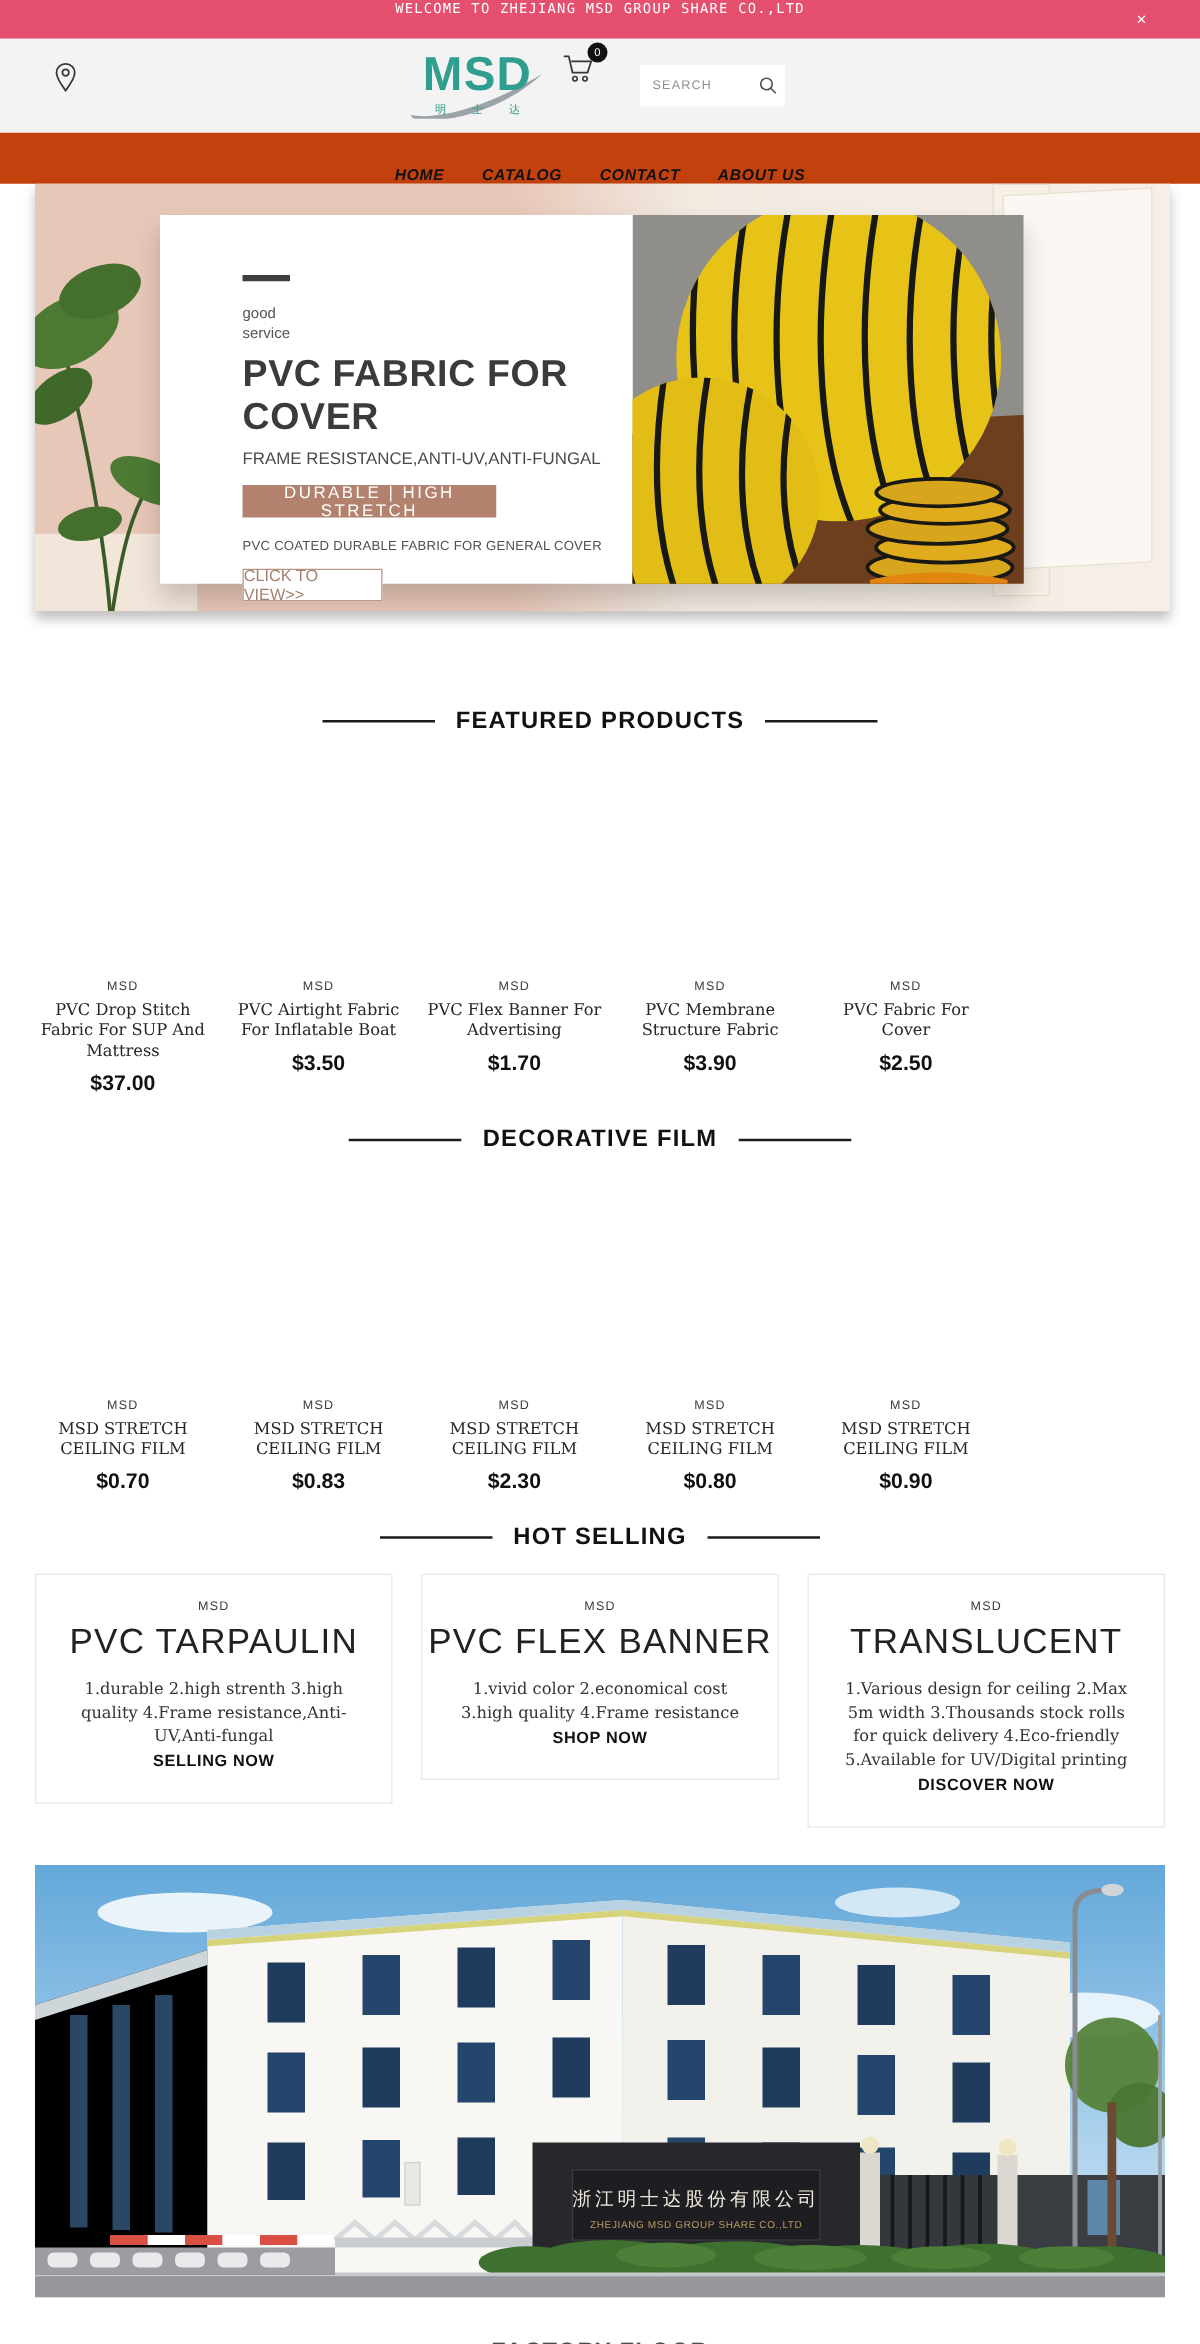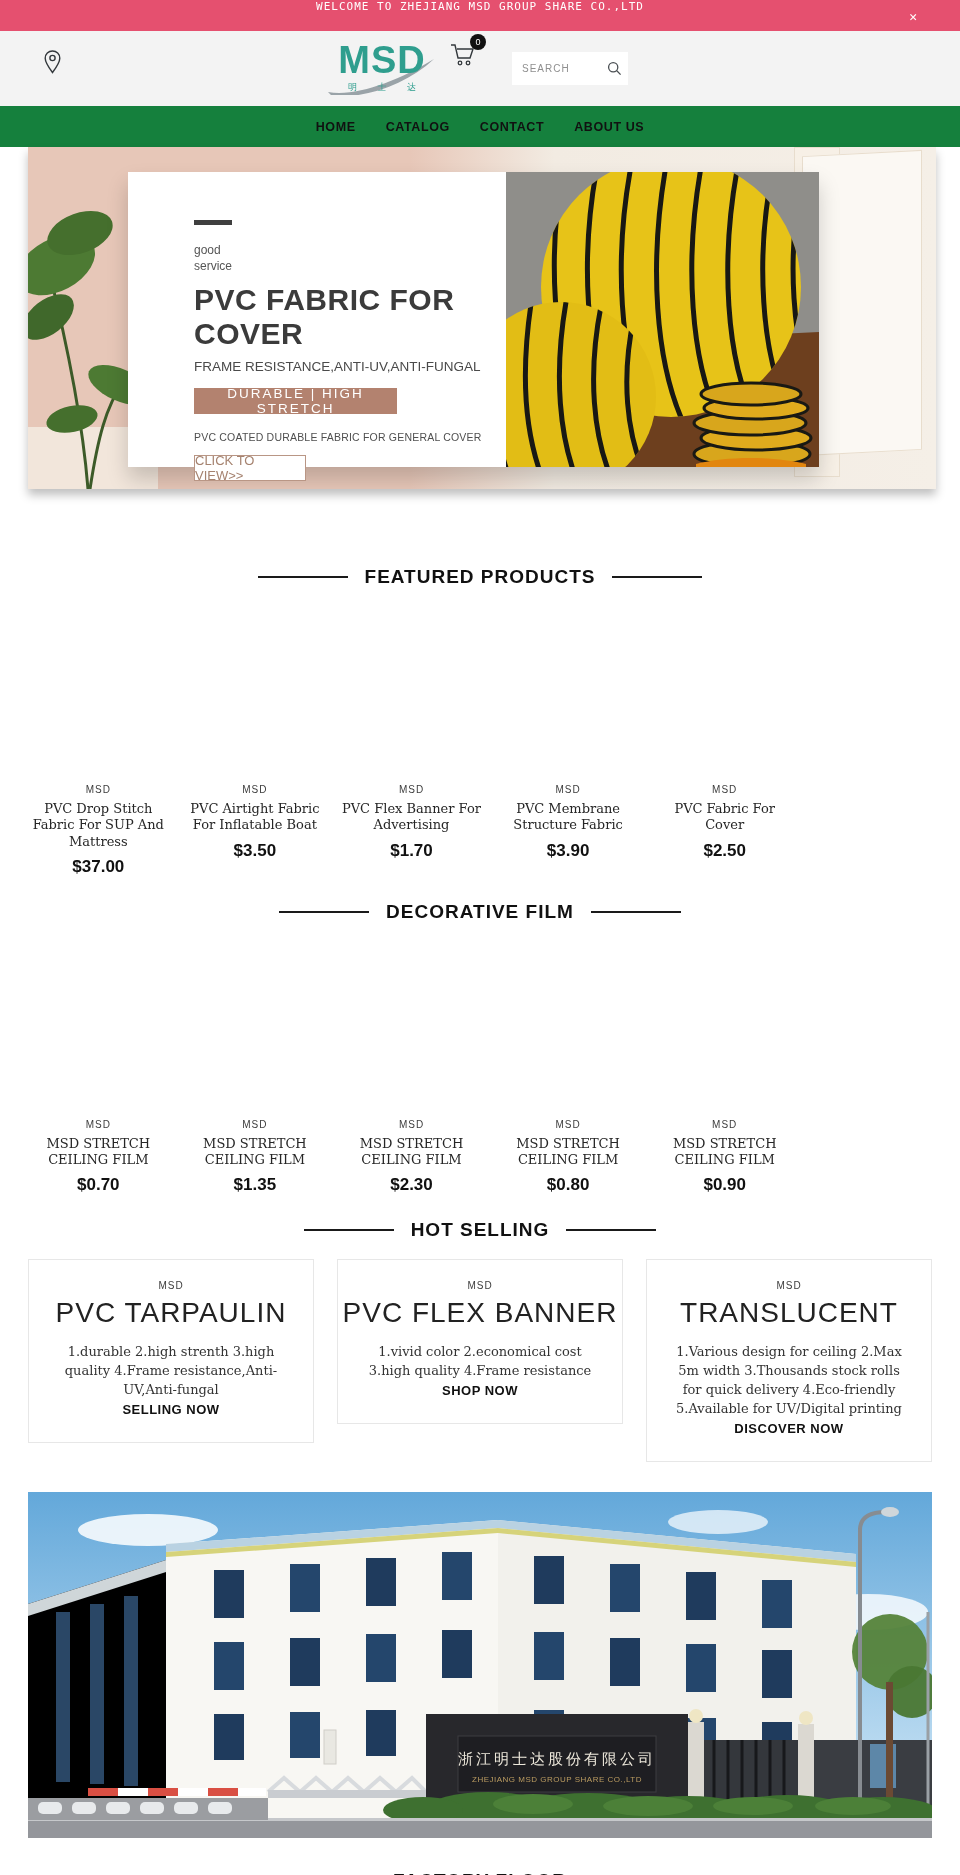--- a/index.html
+++ b/index.html
@@ -46,21 +46,21 @@
   }
   .search input {
     flex:1; min-width:0; border:none; outline:none; background:transparent;
     font-family:"Liberation Sans", sans-serif;
     font-size:10px; letter-spacing:1px; color:#333; padding-left:10px;
   }
   .search input::placeholder { color:#8f8f8f; }
   .search-btn { width:28px; height:100%; border:none; background:transparent; cursor:pointer;
     display:flex; align-items:center; justify-content:center; }
   
-  .navbar { height:41px; background:#15803d; display:flex; align-items:center; justify-content:center; gap:30px; }
+  .navbar { height:41px; background:#c2410c; display:flex; align-items:flex-end; justify-content:center; gap:30px;font-style:italic; }
   .navbar a { font-size:12.5px; font-weight:bold; color:#111; letter-spacing:0.6px; text-decoration:none; cursor:pointer; }
   
   .hero {
     position:relative; margin-left:28px; width:908px; height:342px; overflow:hidden;
     background:linear-gradient(90deg, #e7c7b8 0%, #e7c7b8 42%, #f2ebe2 58%, #f5efe7 100%);
     box-shadow:0 6px 9px rgba(0,0,0,0.25);
   }
   .hero-plant { position:absolute; left:0; top:0; height:100%; width:130px; }
   .hero-panel {
     position:absolute; background:#fbf8f3; border:1px solid #e8ddcd;
@@ -297,21 +297,21 @@
   <div class="product">
     <div class="product-img"></div>
     <div class="product-vendor">MSD</div>
     <div class="product-name">MSD STRETCH CEILING FILM</div>
     <div class="product-price">$0.70</div>
   </div>
   <div class="product">
     <div class="product-img"></div>
     <div class="product-vendor">MSD</div>
     <div class="product-name">MSD STRETCH CEILING FILM</div>
-    <div class="product-price">$1.35</div>
+    <div class="product-price">$0.83</div>
   </div>
   <div class="product">
     <div class="product-img"></div>
     <div class="product-vendor">MSD</div>
     <div class="product-name">MSD STRETCH CEILING FILM</div>
     <div class="product-price">$2.30</div>
   </div>
   <div class="product">
     <div class="product-img"></div>
     <div class="product-vendor">MSD</div>

